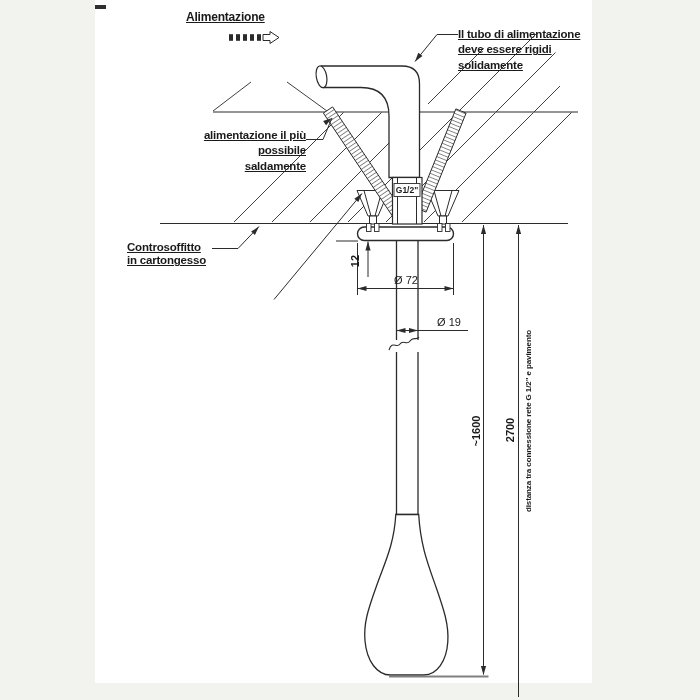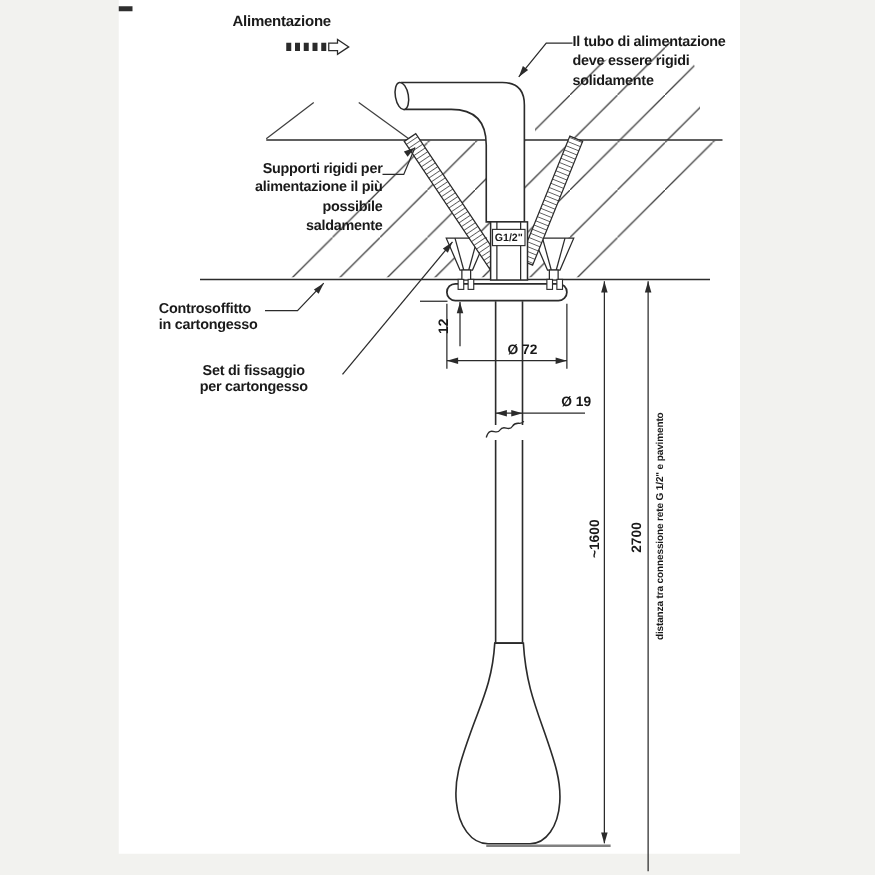--- a/index.html
+++ b/index.html
@@ -4,24 +4,24 @@
 <style>
   html,body{margin:0;padding:0;}
   #stage{
     position:relative;width:700px;height:700px;overflow:hidden;
     background:#f2f2ef;
     font-family:"Liberation Sans", sans-serif;
     color:#1a1a1a;
   }
   #paper{position:absolute;left:95px;top:0;width:497px;height:683px;background:#ffffff;}
   svg{position:absolute;left:0;top:0;}
-  .lbl{position:absolute;font-weight:bold;font-size:11.5px;line-height:15.4px;letter-spacing:-0.2px;white-space:nowrap;}
+  .lbl{position:absolute;font-weight:bold;font-size:11.5px;line-height:15.4px;letter-spacing:-0.2px;white-space:nowrap;text-decoration:underline;}
   .lbl div{white-space:nowrap;}
   .tight{line-height:13.4px;}
-  .dim{position:absolute;font-weight:bold;font-size:11px;white-space:nowrap;transform:translate(-50%,-50%);margin-left:12px;}
+  .dim{position:absolute;font-weight:normal;font-size:11px;white-space:nowrap;transform:translate(-50%,-50%);}
   .rot{position:absolute;font-weight:bold;font-size:11px;white-space:nowrap;transform:translate(-50%,-50%) rotate(-90deg);}
   .rot.small{font-size:8px;letter-spacing:-0.1px;}
   .thread{position:absolute;font-weight:bold;font-size:8.5px;white-space:nowrap;transform:translate(-50%,-50%);}
 </style>
 </head>
 <body>
 
 <div id="stage">
   <div id="paper"></div>
 
@@ -158,35 +158,30 @@
 
   <div class="lbl" style="left:186px;top:10px;font-size:12px">Alimentazione</div>
 
   <div class="lbl" style="left:458px;top:27px">
     <div>Il tubo di alimentazione</div>
     <div>deve essere rigidi</div>
     <div>solidamente</div>
   </div>
 
   <div class="lbl" style="left:166px;top:128px;width:140px;text-align:right">
-    <div>Supporti rigidi per</div>
     <div>alimentazione il più</div>
     <div>possibile</div>
     <div>saldamente</div>
   </div>
 
   <div class="lbl tight" style="left:127px;top:241px;width:88px;">
     <div>Controsoffitto</div>
     <div>in cartongesso</div>
   </div>
 
-  <div class="lbl tight" style="left:133px;top:291px;width:140px;text-align:center">
-    <div>Set di fissaggio</div>
-    <div>per cartongesso</div>
-  </div>
 
   <div class="thread" style="left:407px;top:190px">G1/2"</div>
   <div class="rot" style="left:355px;top:261px">12</div>
   <div class="dim" style="left:406px;top:280px">Ø 72</div>
   <div class="dim" style="left:449px;top:321.5px">Ø 19</div>
   <div class="rot" style="left:476px;top:431px">~1600</div>
   <div class="rot" style="left:510px;top:430px">2700</div>
   <div class="rot small" style="left:528px;top:421px">distanza tra connessione rete G 1/2" e pavimento</div>
 </div>
 

